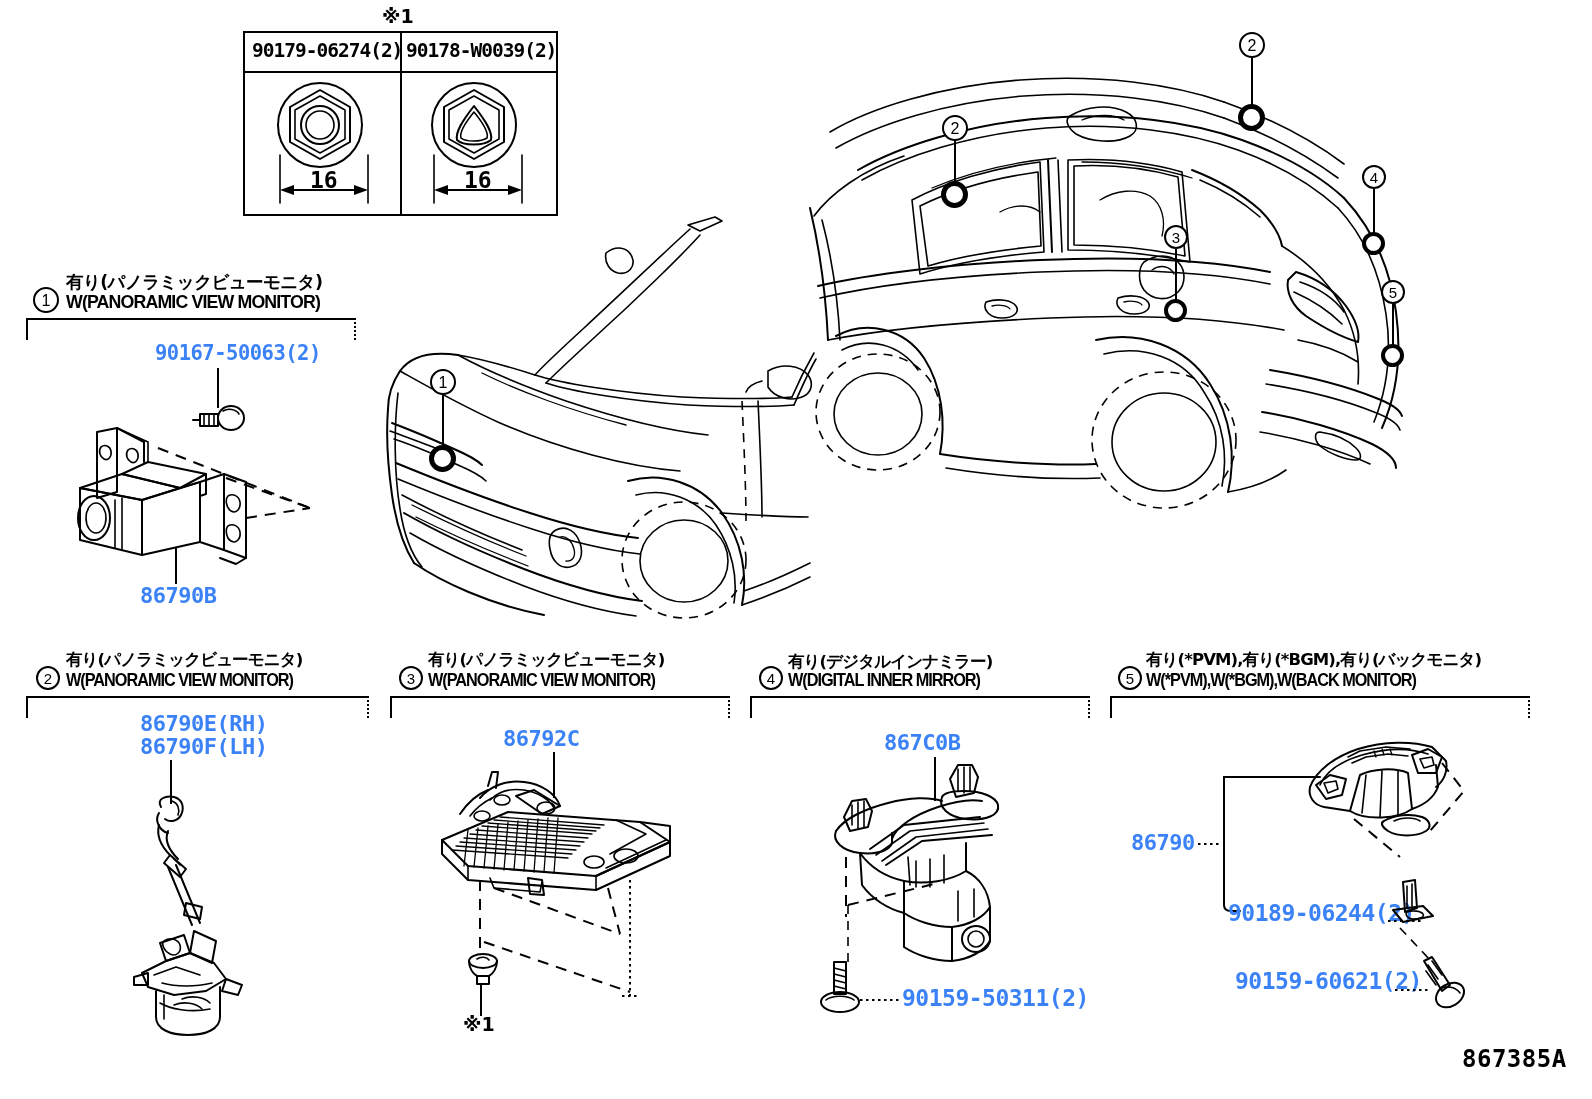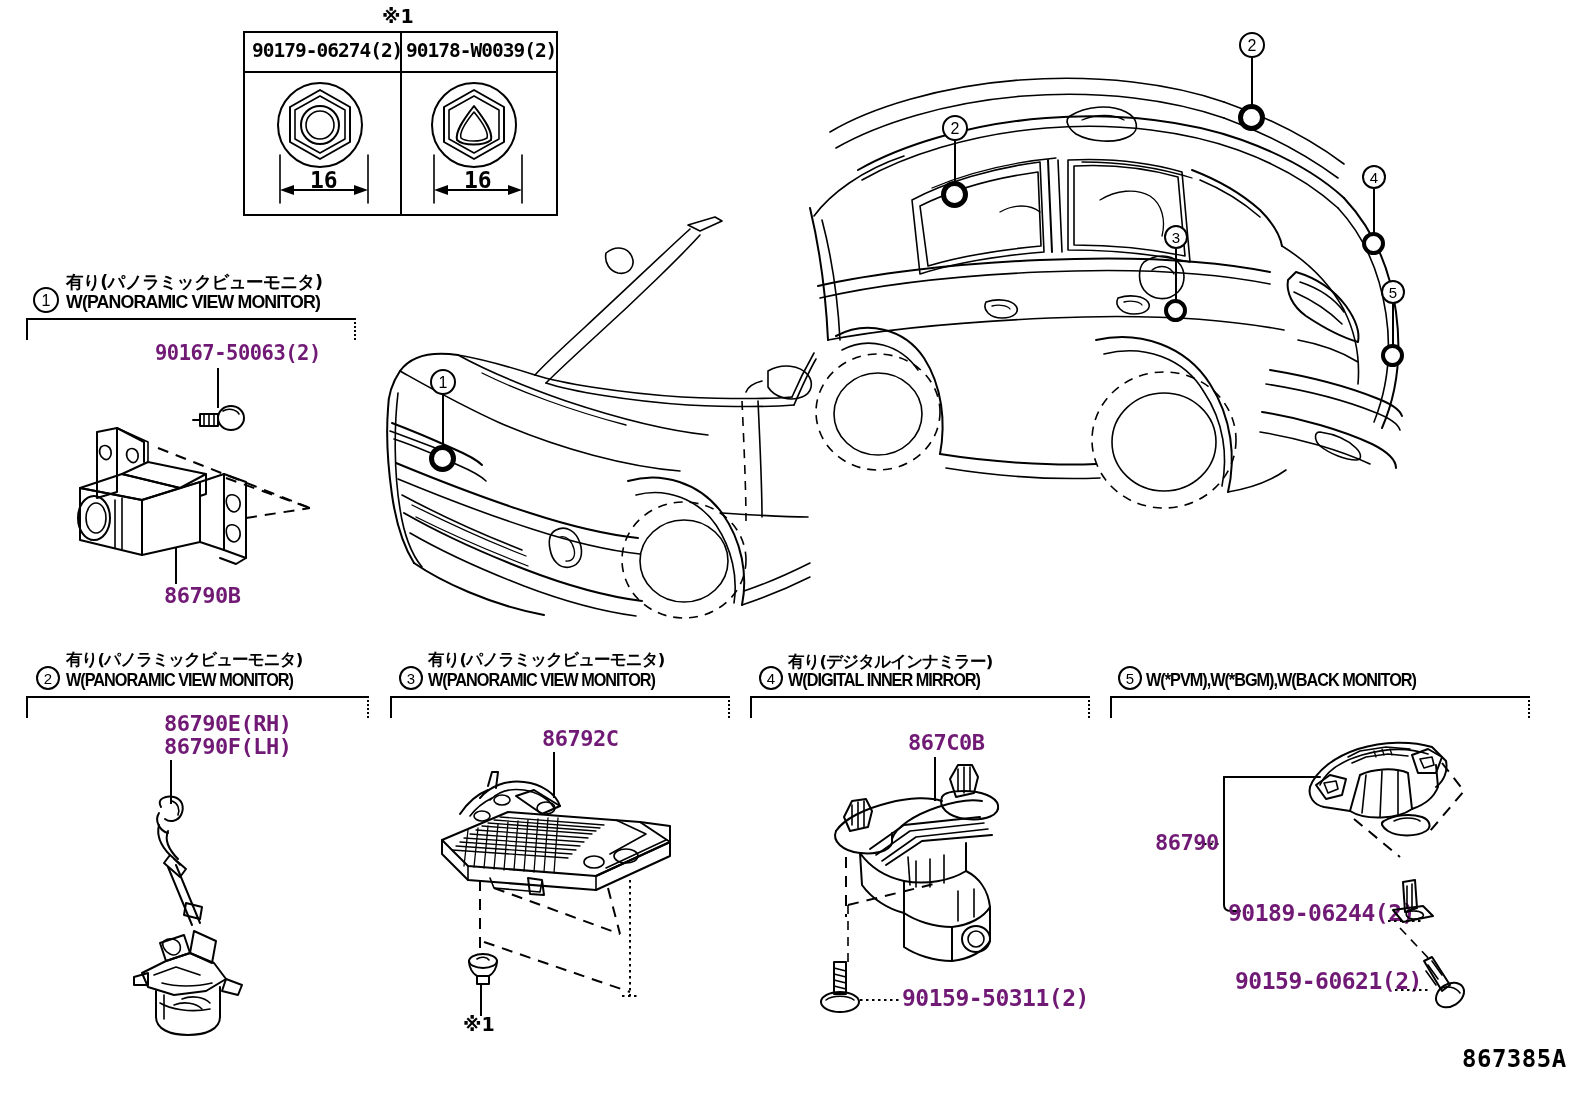--- a/index.html
+++ b/index.html
@@ -17,27 +17,27 @@
     height: 1099px;
     background: #ffffff;
     overflow: hidden;
   }
   .abs { position: absolute; }
 
   
   .partno {
     font-family: "DejaVu Sans Mono", monospace;
     font-weight: bold;
-    color: #701a75;
+    color: #3b82f6;
     white-space: nowrap;
     letter-spacing: -0.5px;
   }
   .pn-20 { font-size: 20.5px; }
   .pn-21 { font-size: 23px; }
-  .pn-22 { font-size: 22px; margin-left: 24px; }
+  .pn-22 { font-size: 22px; }
 
   .jp {
     font-family: "DejaVu Sans", sans-serif;
     font-weight: bold;
     font-size: 17.5px;
     color: #000;
     white-space: nowrap;
     letter-spacing: -0.6px;
   }
   .en {
@@ -465,21 +465,21 @@
     <path class="ln-thin" d="M44 210 C54 206 66 208 72 214"></path>
     <path class="ln-thin" d="M30 208 C40 214 60 218 80 214"></path>
     <path class="ln-thin" d="M32 188 C46 192 66 192 82 188"></path>
   </svg>
 
   <div class="abs callout-num sm" style="left:399px; top:666px;">3</div>
   <div class="abs jp jp-sm" style="left:428px; top:649px;">有り(パノラミックビューモニタ)</div>
   <div class="abs en en-sm" style="left:428px; top:670px;">W(PANORAMIC VIEW MONITOR)</div>
   <div class="abs bracket dashed-right" style="left:390px; top:696px; width:340px; height:22px;"></div>
 
-  <div class="abs partno pn-22" style="left:518px; top:726px;">86792C</div>
+  <div class="abs partno pn-22" style="left:503px; top:726px;">86792C</div>
   <div class="abs leader" style="left:553px; top:752px; height:46px;"></div>
 
   <svg class="abs" style="left:430px; top:768px;" width="250" height="150" viewBox="0 0 250 150">
 
     <path class="ln" d="M58 18 L62 4 L68 4 L66 20"></path>
     <path class="ln" d="M50 30 C60 18 76 12 94 14 C112 16 126 26 130 38"></path>
     <path class="ln-thin" d="M60 32 C68 24 80 20 94 22 C108 24 120 32 124 40"></path>
     <ellipse class="ln-thin" cx="72" cy="32" rx="8" ry="5"></ellipse>
     <ellipse class="ln-thin" cx="116" cy="40" rx="9" ry="6"></ellipse>
     <path class="ln" d="M30 46 C38 34 48 26 58 22"></path>
@@ -596,20 +596,21 @@
     <path class="ln-thin" d="M16 8 L28 11 M16 14 L28 17 M16 20 L28 23 M16 26 L28 29"></path>
     <ellipse class="ln" cx="22" cy="42" rx="19" ry="10"></ellipse>
     <path class="ln-thin" d="M8 40 C14 35 30 35 36 40"></path>
   </svg>
   <svg class="abs" style="left:860px; top:996px;" width="42" height="8" viewBox="0 0 42 8">
     <path class="ln-dot" d="M0 4 L42 4"></path>
   </svg>
   <div class="abs partno pn-21" style="left:902px; top:985px;">90159-50311(2)</div>
 
   <div class="abs callout-num sm" style="left:1118px; top:666px;">5</div>
+  <div class="abs jp jp-sm" style="left:1146px; top:649px;">有り(*PVM),有り(*BGM),有り(バックモニタ)</div>
   <div class="abs en en-sm" style="left:1146px; top:670px;">W(*PVM),W(*BGM),W(BACK MONITOR)</div>
   <div class="abs bracket dashed-right" style="left:1110px; top:696px; width:420px; height:22px;"></div>
 
   <svg class="abs" style="left:1290px; top:735px;" width="180" height="130" viewBox="0 0 180 130">
 
     <path class="ln" d="M20 52 C26 36 44 22 68 14 C94 6 122 6 142 12 L156 26 C158 36 154 46 146 52"></path>
     <path class="ln" d="M20 52 C18 62 24 70 34 72 L60 76"></path>
     <path class="ln-thin" d="M30 50 C36 36 52 26 72 20 C96 13 120 13 138 19"></path>
 
     <path class="ln-thin" d="M58 22 L70 16 L96 12 L120 14"></path>

